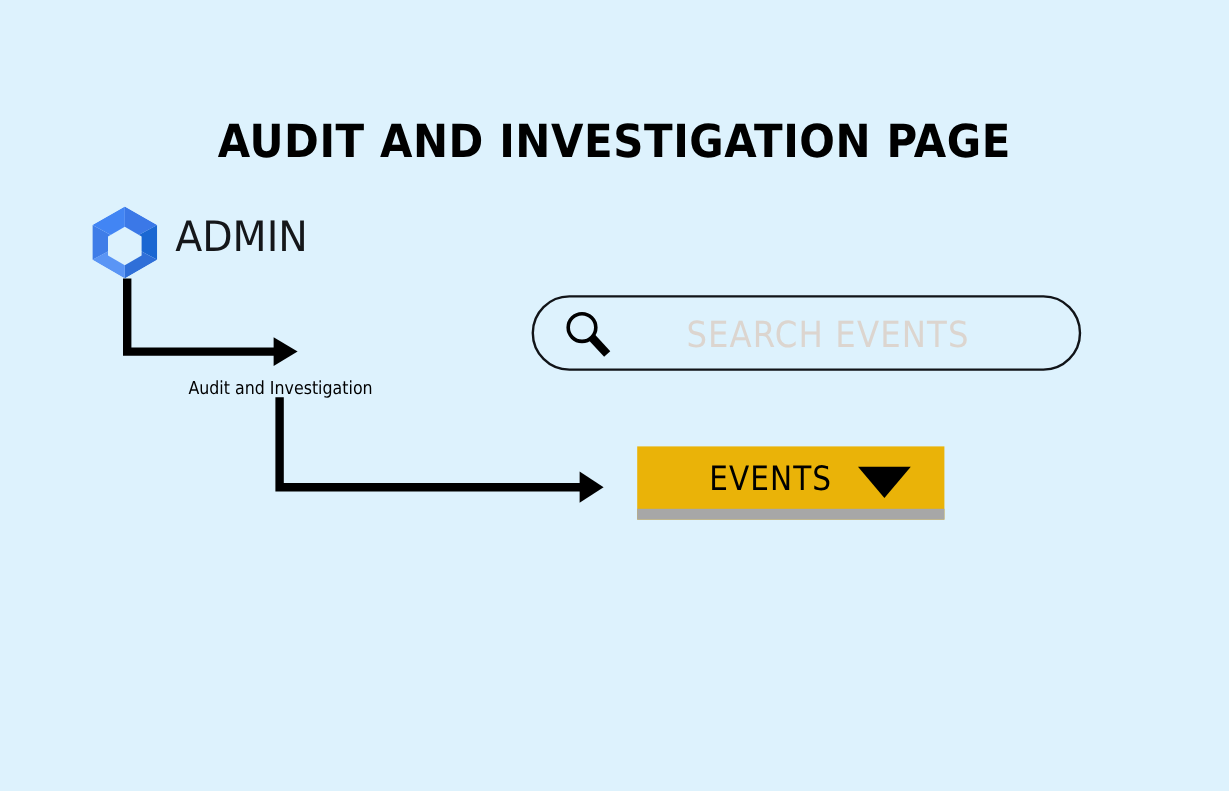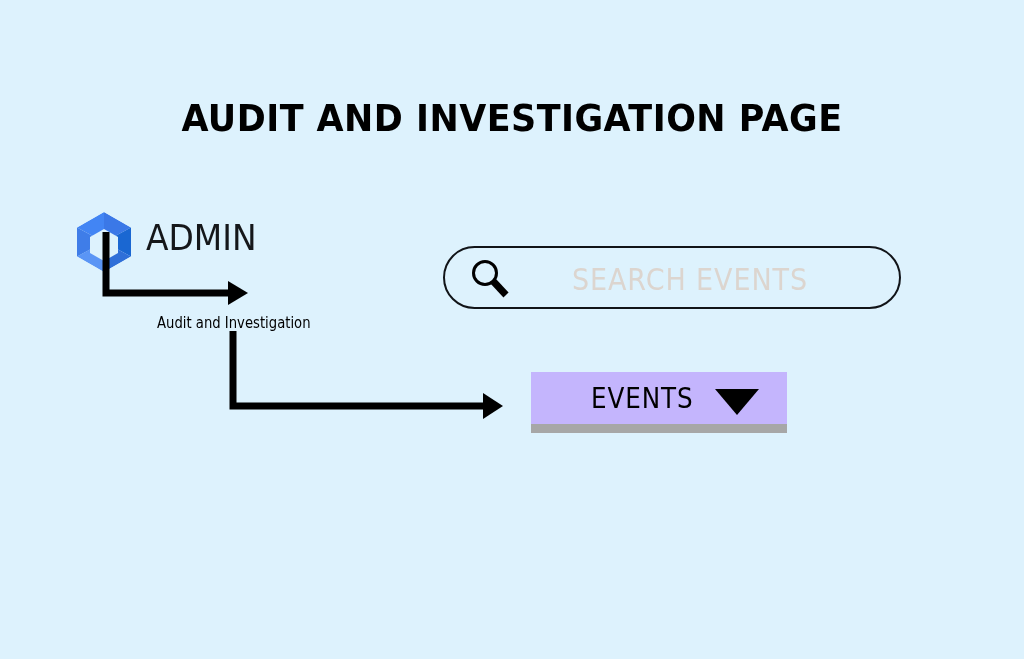--- a/index.html
+++ b/index.html
@@ -37,21 +37,20 @@
     white-space: nowrap;
   }
 
   
   #admin-brand {
     position: absolute;
     left: 72px;
     top: 170px;
     width: 200px;
     height: 68px;
-    margin-top: 40px;
   }
   #admin-logo {
     position: absolute;
     left: 0;
     top: 0;
     width: 64px;
     height: 64px;
   }
   #admin-label {
     position: absolute;
@@ -127,21 +126,21 @@
     white-space: nowrap;
   }
 
   
   #events-dropdown {
     position: absolute;
     left: 531px;
     top: 372px;
     width: 256px;
     height: 61px;
-    background: #c4b5fd;
+    background: #eab308;
     border-bottom: 9px solid #a7a7a7;
     box-sizing: border-box;
   }
   #events-label {
     position: absolute;
     left: 60px;
     top: 10px;
     font-family: "DejaVu Sans", sans-serif;
     font-size: 28px;
     font-weight: 400;

